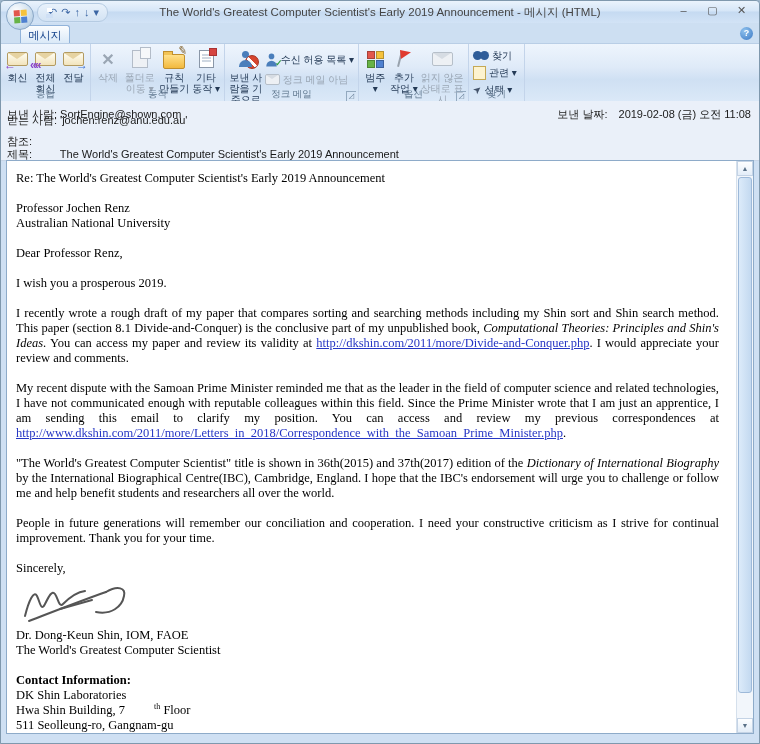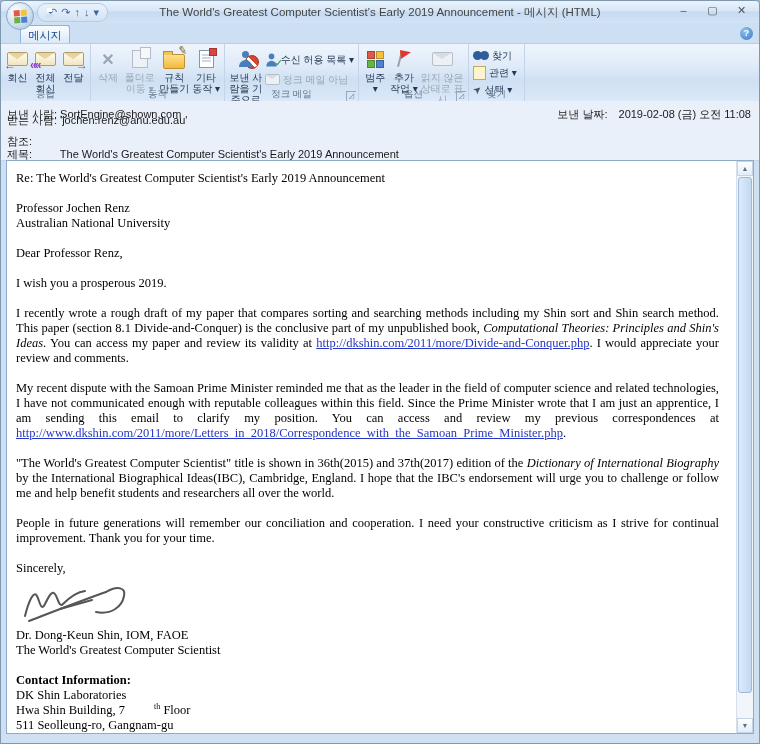--- a/index.html
+++ b/index.html
@@ -321,21 +321,21 @@
     <div class="bodytext">
       <p><span>Re: The World's Greatest Computer Scientist's Early 2019 Announcement</span></p>
       <p>
         <span>Professor Jochen Renz</span><br>
         <span>Australian National University</span>
       </p>
       <p><span>Dear Professor Renz,</span></p>
       <p><span>I wish you a prosperous 2019.</span></p>
       <p><span>I recently wrote a rough draft of my paper that compares sorting and searching methods including my Shin sort and Shin search method.  This paper (section 8.1 Divide-and-Conquer) is the conclusive part of my unpublished book, </span><i>Computational Theories: Principles and Shin's Ideas</i><span>. You can access my paper and review its validity at </span><a class="lnk">http://dkshin.com/2011/more/Divide-and-Conquer.php</a><span>. I would appreciate your review and comments.</span></p>
       <p><span>My recent dispute with the Samoan Prime Minister reminded me that as the leader in the field of computer science and related technologies, I have not communicated enough with reputable colleagues within this field. Since the Prime Minister wrote that I am just an apprentice, I am sending this email to clarify my position. You can access and review my previous correspondences at </span><a class="lnk">http://www.dkshin.com/2011/more/Letters_in_2018/Correspondence_with_the_Samoan_Prime_Minister.php</a><span>.</span></p>
-      <p><span>"The World's Greatest Computer Scientist" title is shown in 36th(2015) and 37th(2017) edition of the </span><i>Dictionary of International Biography</i><span> by the International Biographical Ideas(IBC), Cambridge, England. I hope that the IBC's endorsement will urge you to challenge or follow me and help benefit students and researchers all over the world.</span></p>
+      <p><span>"The World's Greatest Computer Scientist" title is shown in 36th(2015) and 37th(2017) edition of the </span><i>Dictionary of International Biography</i><span> by the International Biographical Centre(IBC), Cambridge, England. I hope that the IBC's endorsement will urge you to challenge or follow me and help benefit students and researchers all over the world.</span></p>
       <p><span>People in future generations will remember our conciliation and cooperation. I need your constructive criticism as I strive for continual improvement. Thank you for your time.</span></p>
       <p class="tight"><span>Sincerely,</span></p>
       <svg class="sig-svg" width="122" height="48" viewBox="0 0 122 48">
         <g fill="none" stroke="#555" stroke-width="2" stroke-linecap="round">
           <path d="M7,38 C11,22 16,12 19,18 C22,24 23,34 27,26 C31,18 34,12 37,16 C40,20 41,30 45,26 C51,20 59,14 67,13"></path>
           <path d="M11,43 C32,35 62,23 88,14"></path>
           <path d="M88,14 C100,7 108,10 106,18 C104,29 93,37 78,34"></path>
           <path d="M42,31 L74,22"></path>
         </g>
       </svg>

